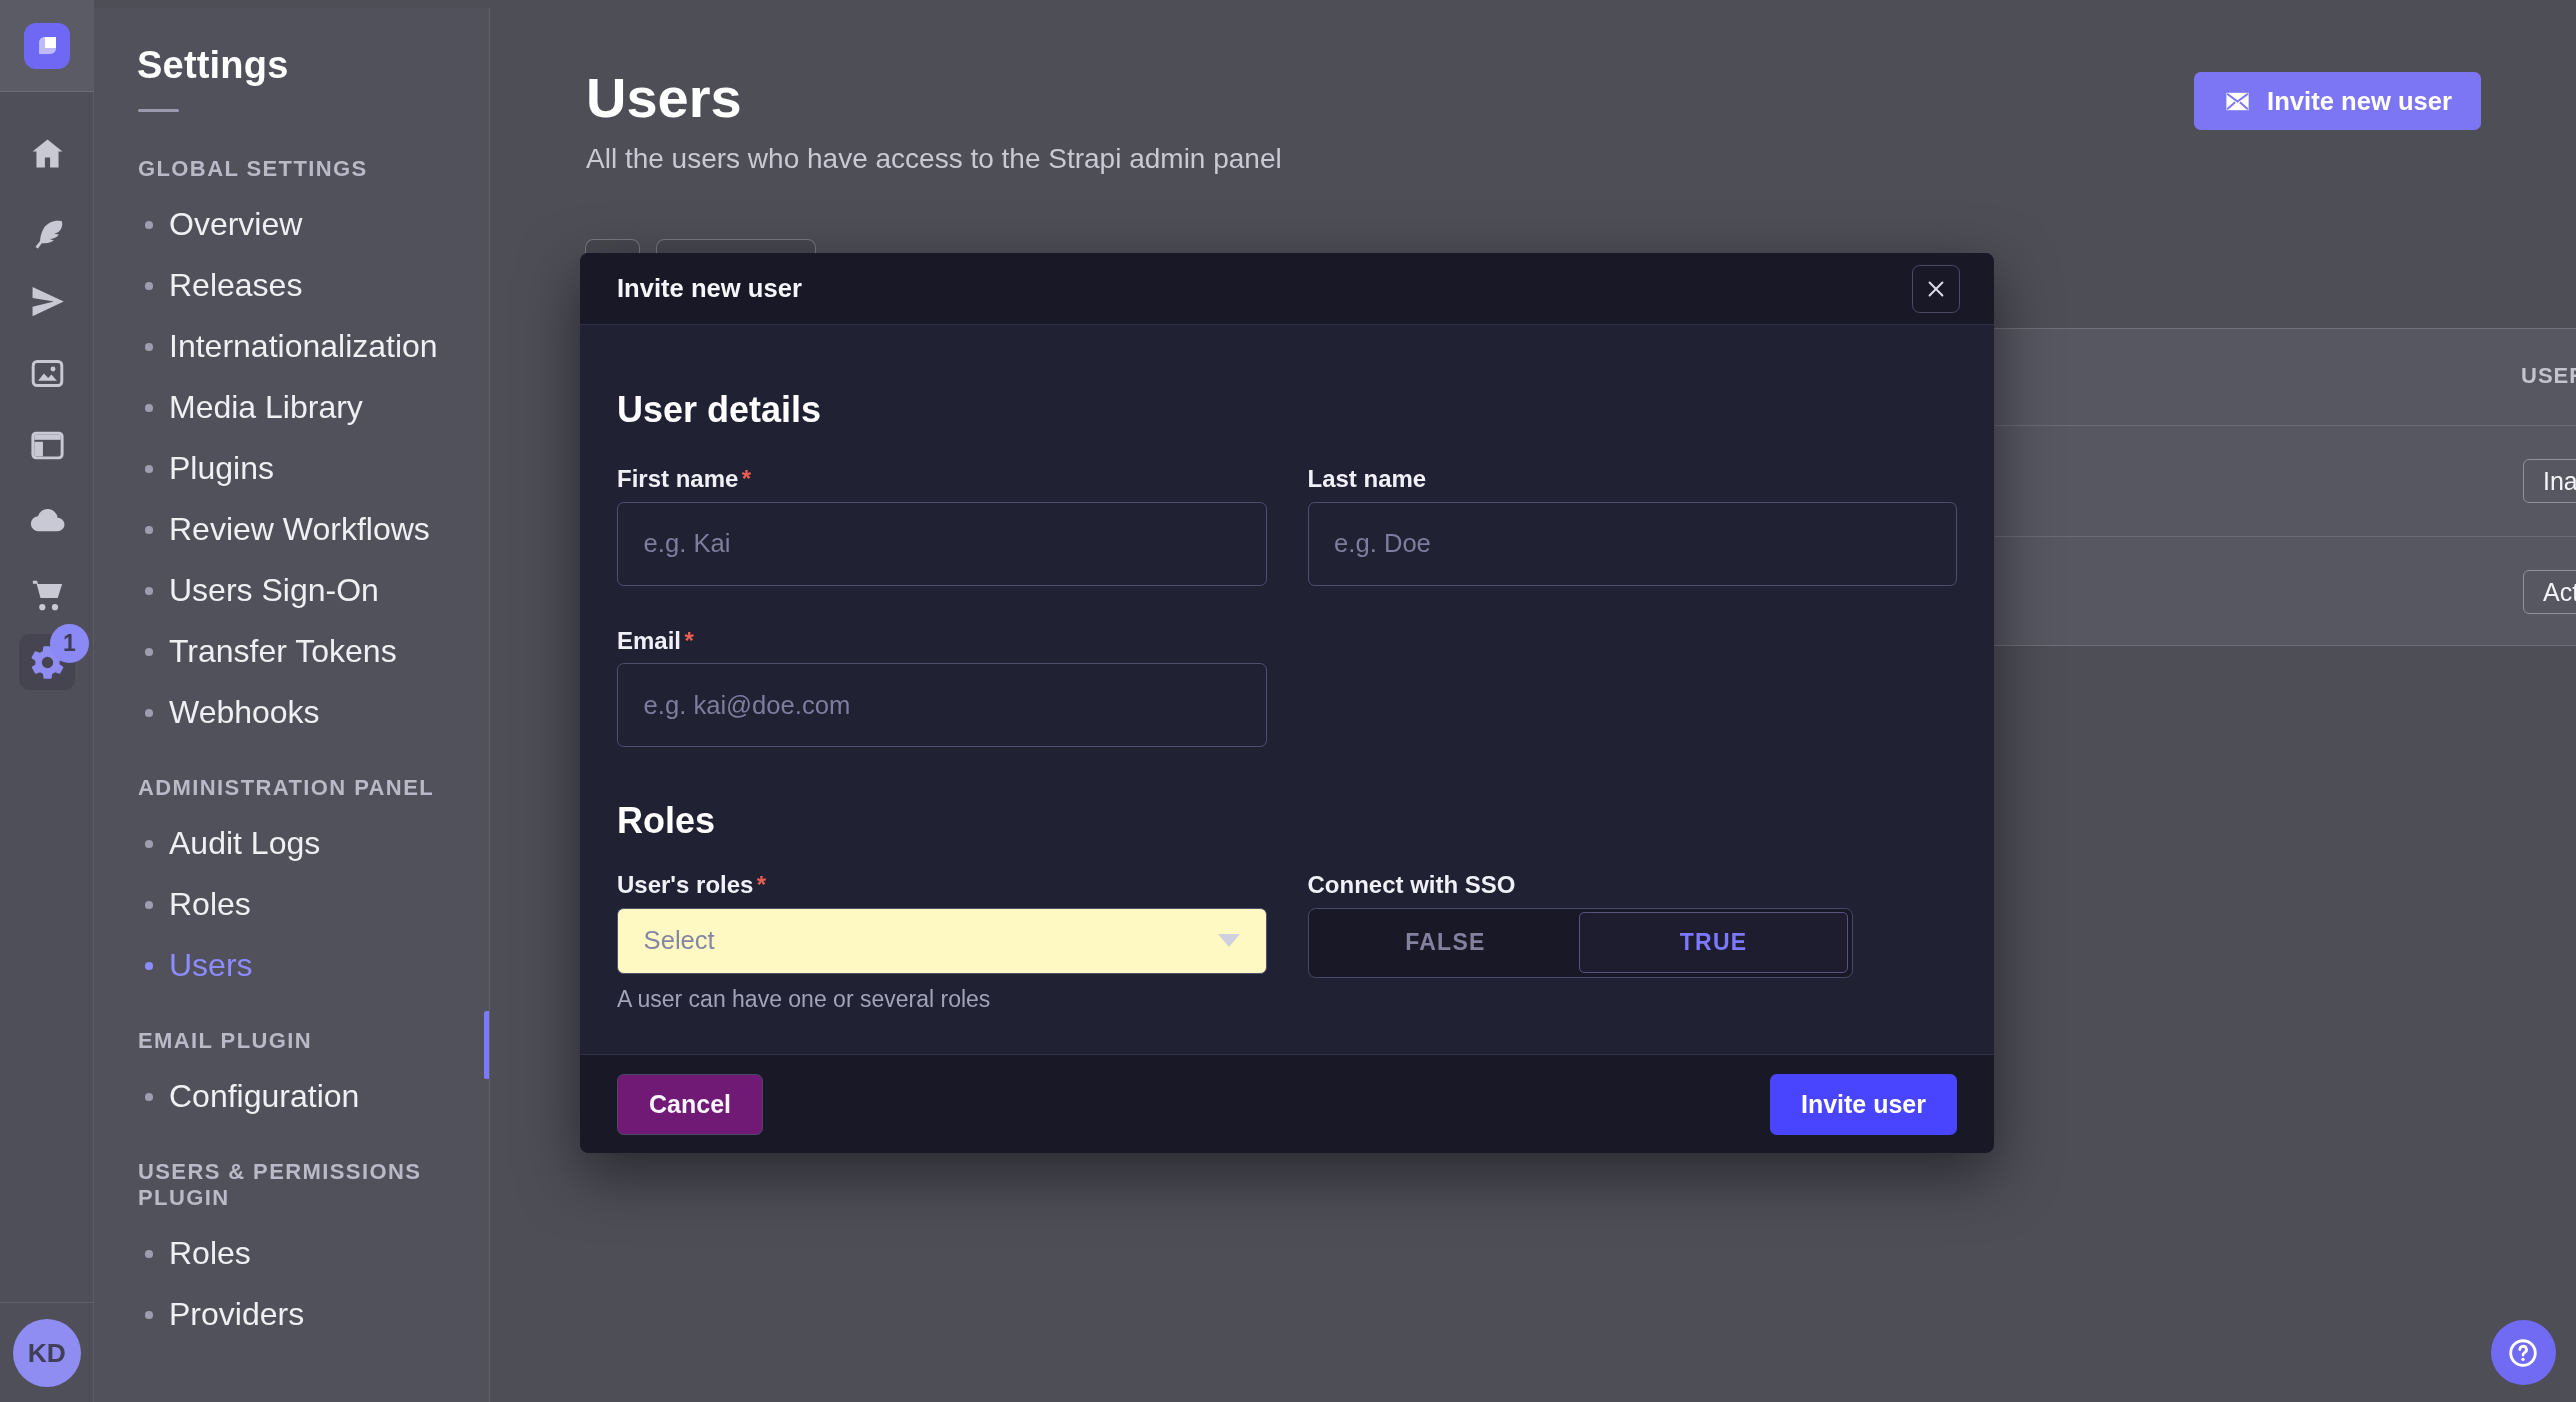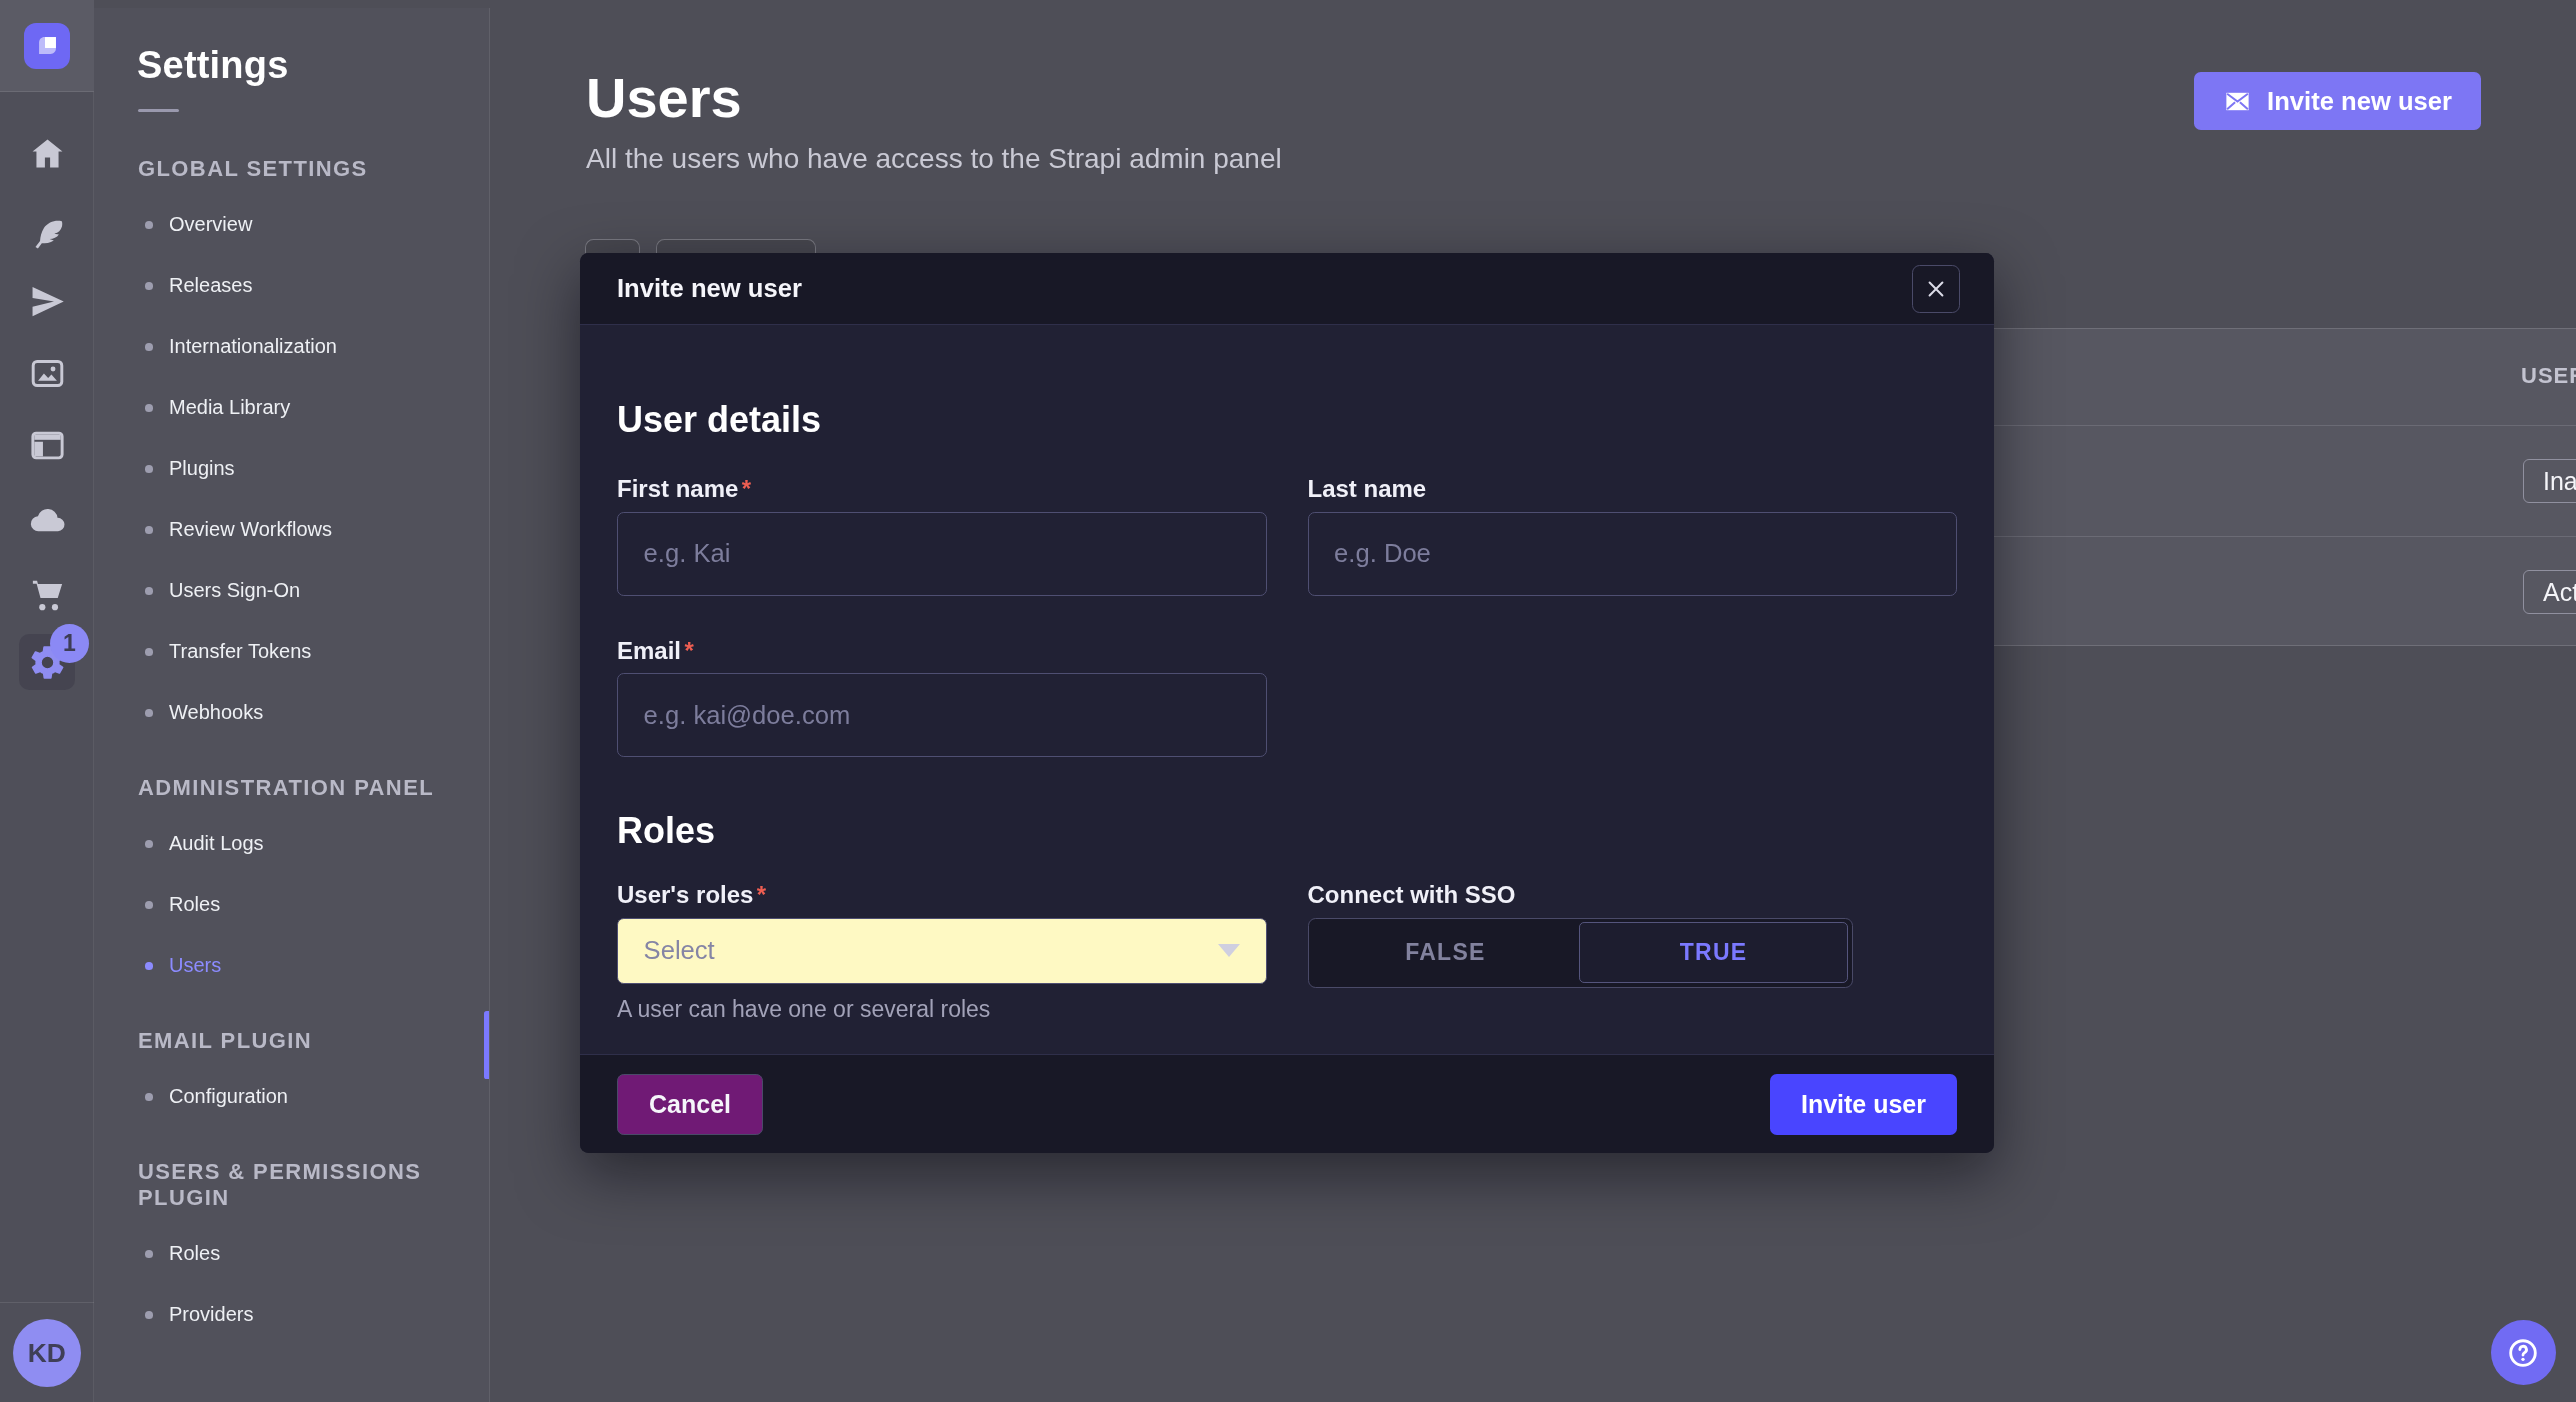--- a/index.html
+++ b/index.html
@@ -21,21 +21,21 @@
   
   .settings-nav { position:absolute; left:94px; top:8px; width:396px; height:1402px; background:#51515b; border-right:0.9px solid rgba(255,255,255,.09); z-index:2; overflow:hidden; }
   .nav-title { color:#ffffff; font-size:38px; font-weight:700; padding:36px 0 0 43px; letter-spacing:0.2px; }
   .title-divider { width:41px; height:3.4px; background:#9a99ae; margin:22px 0 0 44px; border-radius:1.7px; }
   .nav-sections { margin-top:44px; }
   .nav-section-label { color:#b9b9c7; font-size:22px; font-weight:700; letter-spacing:1.4px; padding-left:44px; margin-top:32px; }
   .nav-section-label:first-child { margin-top:0; }
   .nav-items { margin-top:12px; }
   .nav-item { position:relative; height:61px; display:flex; align-items:center; padding-left:75px; cursor:pointer; }
   .dot { position:absolute; left:51px; width:7.7px; height:7.7px; border-radius:50%; background:#9d9daf; }
-  .nav-label { color:#eef0f4; font-size:20px;text-align:center; }
+  .nav-label { color:#eef0f4; font-size:32px;text-align:center; }
   .nav-item.active .dot { background:#8c8bff; }
   .nav-item.active .nav-label { color:#8c8bff; }
   .active-indicator { position:absolute; right:0; top:1003px; width:5.1px; height:68px; background:#7b79ff; border-radius:2.6px 0 0 2.6px; }
 
   
   .main { position:absolute; left:490px; top:0; width:2086px; height:1402px; background:#4e4e57; }
   .page-title { position:absolute; left:96px; top:65px; color:#ffffff; font-size:56px; font-weight:700; }
   .page-subtitle { position:absolute; left:96px; top:143px; color:#c9c9d4; font-size:28px; }
   .invite-top-btn { position:absolute; right:95px; top:72px; height:58px; padding:0 29px; background:#7d76f4; border:none; border-radius:6.8px; color:#fff; font-size:25.6px; font-weight:600; font-family:inherit; display:flex; align-items:center; gap:15.3px; cursor:pointer; }
   .tab-stub { position:absolute; top:239px; height:39px; border:1.7px solid rgba(234,234,244,.30); border-radius:8.5px; background:#47474f; }
@@ -47,21 +47,21 @@
   .card-header { position:absolute; left:646px; top:34px; color:#c3c3d0; font-size:22px; font-weight:700; letter-spacing:1px; }
   .card-divider { position:absolute; left:0; width:100%; height:0.9px; background:rgba(234,234,244,.14); }
   .cd1 { top:96px; } .cd2 { top:207px; }
   .status-badge { position:absolute; left:648px; height:44px; padding:0 19px; border:0.9px solid #90909f; border-radius:6px; color:#f4f4f8; font-size:25px; display:flex; align-items:center; }
 
   
   .modal { position:absolute; left:580px; top:253px; width:1414px; height:900px; border-radius:8.5px; background:#212134; box-shadow:0 20.4px 60px rgba(3,3,12,.5); z-index:10; display:flex; flex-direction:column; }
   .modal-header { height:72px; background:#181826; border-radius:8.5px 8.5px 0 0; border-bottom:0.9px solid #2f2f4a; display:flex; align-items:center; justify-content:space-between; padding:0 34px 0 37px; }
   .modal-title { color:#f5f5fa; font-size:25.6px; font-weight:600; }
   .modal-close { width:48px; height:48px; background:transparent; border:0.9px solid #4a4a68; border-radius:7.7px; color:#dcdce8; display:flex; align-items:center; justify-content:center; cursor:pointer; }
-  .modal-body { flex:1; padding:14px 37px; }
+  .modal-body { flex:1; padding:4px 37px; }
   .section-heading { color:#ffffff; font-size:36px; font-weight:600; }
   .h-details { margin-top:60px; margin-bottom:34px; }
   .h-roles { margin-top:53px; margin-bottom:29px; }
   .form-grid { display:grid; grid-template-columns:1fr 1fr; column-gap:34px; row-gap:36px;gap:41px; }
   .field-label { color:#f0f0f8; font-size:24px; font-weight:600; margin-bottom:8.5px; display:flex; gap:3.4px; }
   .req { color:#ee5e52; font-size:24px; }
   .text-input { width:100%; height:84px; background:#212134; border:0.9px solid #4f4f72; border-radius:6.8px; padding:0 25.6px; color:#eaeaf4; font-size:25.6px; font-family:inherit; outline:none; }
   .text-input::placeholder { color:#7d7d9c; }
   .select-box { width:100%; height:66px; background:#fef9c3; border:0.9px solid #4f4f72; border-radius:6.8px; padding:0 25.6px; display:flex; align-items:center; justify-content:space-between; cursor:pointer; }
   .select-value { color:#8585a5; font-size:25.6px; }

